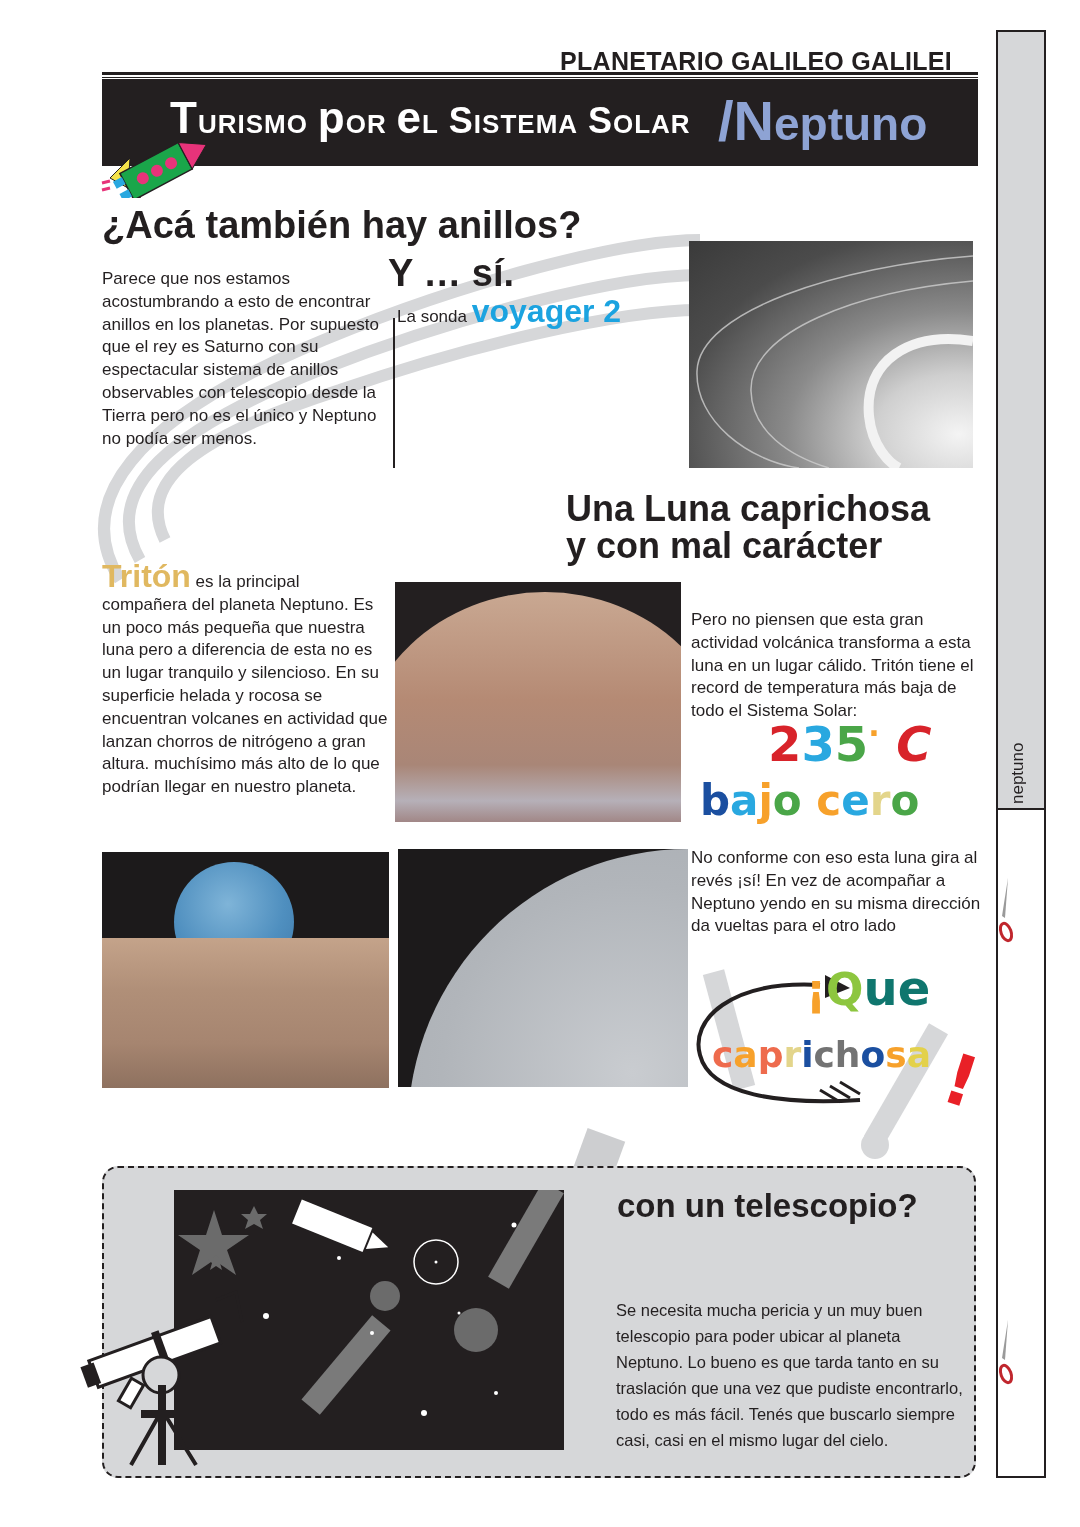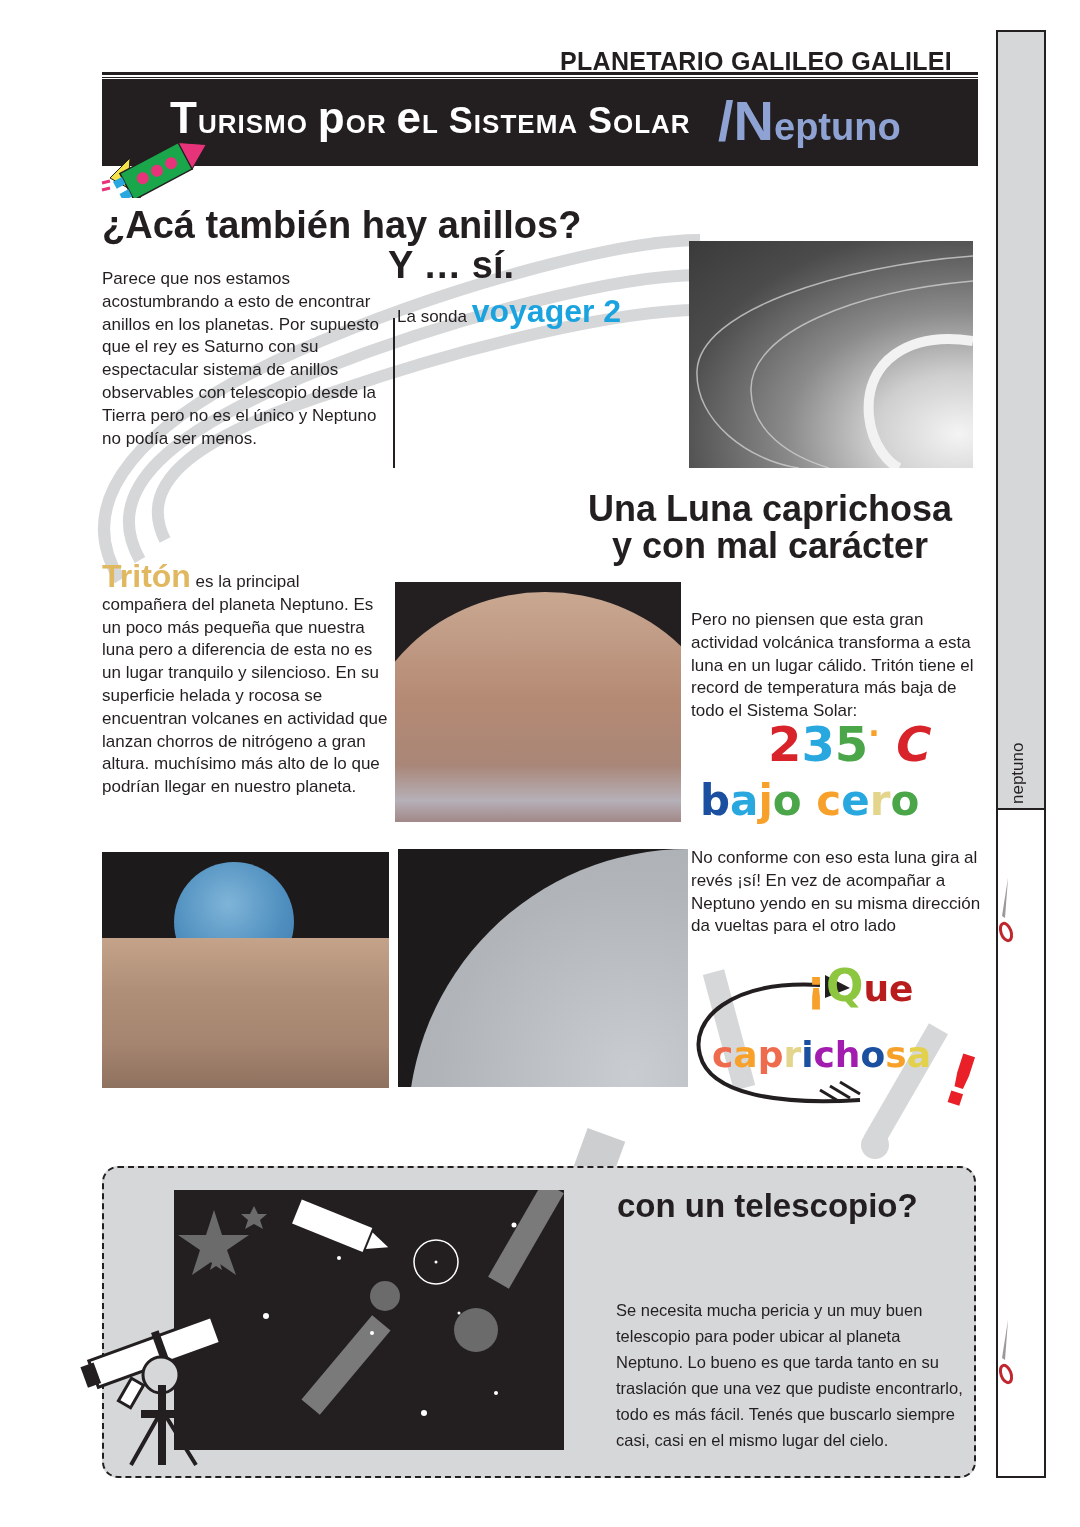--- a/index.html
+++ b/index.html
@@ -10,21 +10,21 @@
 
   
   .org-title { left: 560px; top: 47px; font-size: 25px; font-weight: bold; letter-spacing: 0.3px; color: #231f20; }
   .rule { left: 102px; top: 72px; width: 876px; height: 3px; background: #231f20; }
   .rule2 { left: 102px; top: 77px; width: 876px; height: 1px; background: #231f20; }
   .banner { left: 102px; top: 79px; width: 876px; height: 87px; background: #231f20; }
   .banner-title { left: 170px; top: 93px; font-size: 32px; font-weight: bold; color: #ffffff; letter-spacing: 1px; white-space: nowrap; }
   .banner-title .big { font-size: 44px; }
   .banner-title .sm { font-size: 26px; }
   .banner-planet { left: 718px; top: 88px; font-size: 56px; font-weight: bold; color: #8ea3d4; white-space: nowrap; }
-  .banner-planet .sm { font-size: 38px; }
+  .banner-planet .sm { font-size: 46px; }
 
   
   .side-strip { left: 996px; top: 30px; width: 50px; height: 1448px; border: 2px solid #231f20; background: #fff; }
   .side-gray { left: 998px; top: 32px; width: 46px; height: 778px; background: #d6d7d9; border-bottom: 2px solid #231f20; }
   .side-label { left: 1008px; top: 804px; transform-origin: left top; transform: rotate(-90deg); font-size: 17px; color: #231f20; white-space: nowrap; }
   .scissors { width: 22px; height: 70px; }
 
   
   .rings { left: 60px; top: 180px; width: 640px; height: 420px; }
 
@@ -92,41 +92,41 @@
 
 <svg class="abs rings" viewBox="0 0 640 420">
   <g fill="none" stroke="#d6d7d9" stroke-width="12">
     <path d="M60,400 C10,320 80,240 240,170 C390,105 560,60 640,60"></path>
     <path d="M80,380 C40,310 110,250 260,190 C400,135 560,95 640,95"></path>
     <path d="M105,360 C75,300 140,255 280,210 C410,165 560,130 640,130"></path>
   </g>
 </svg>
 
 <div class="abs h-big" style="left:102px;top:204px">¿Acá también hay anillos?</div>
-<div class="abs h-big" style="left:388px;top:244px">Y … sí.</div>
+<div class="abs h-big" style="left:388px;top:252px">Y … sí.</div>
 
 <div class="abs body" style="left:102px;top:268px;width:285px">Parece que nos estamos acostumbrando a esto de encontrar anillos en los planetas. Por supuesto que el rey es Saturno con su espectacular sistema de anillos observables con telescopio desde la Tierra pero no es el único y Neptuno no podía ser menos.</div>
 
 <div class="abs vline" style="left:393px;top:318px;height:150px"></div>
 <div class="abs body" style="left:397px;top:300px;width:280px">
   <span>La sonda</span>
   <span class="voyager">voyager 2</span><br>
 </div>
 
 <div class="abs photo" style="left:689px;top:241px;width:284px;height:227px;background: radial-gradient(ellipse at 95% 85%, #f4f4f4 0%, #cfcfcf 22%, #8a8a8a 45%, #4b4b4b 75%, #3a3a3a 100%);">
   <svg width="284" height="227" viewBox="0 0 284 227">
     <g fill="none" stroke="#cfcfcf" stroke-width="1.5" opacity="0.8">
       <path d="M284,15 C150,25 10,70 8,130 C6,180 60,220 110,227"></path>
       <path d="M284,40 C170,50 60,90 62,150 C63,190 100,215 140,227"></path>
     </g>
     <path d="M284,100 C220,90 175,120 180,175 C183,205 200,222 210,227" fill="none" stroke="#f2f2f2" stroke-width="10"></path>
   </svg>
 </div>
 
-<div class="abs h-med" style="left:566px;top:490px;width:408px;text-align:center">
+<div class="abs h-med" style="left:566px;top:490px;width:408px;text-align:left">
   <div>Una Luna caprichosa</div>
   <div>y con mal carácter</div>
 </div>
 
 <div class="abs body" style="left:102px;top:565px;width:292px">
   <span class="triton">Tritón</span><span> es la principal</span><br>
   <span>compañera del planeta Neptuno. Es un poco más pequeña que nuestra luna pero a diferencia de esta no es un lugar tranquilo y silencioso. En su superficie helada y rocosa se encuentran volcanes en actividad que lanzan  chorros de nitrógeno a gran altura. muchísimo más alto de lo que podrían llegar en nuestro planeta.</span>
 </div>
 
 <div class="abs photo" style="left:395px;top:582px;width:286px;height:240px;background:#231f20">
@@ -156,24 +156,24 @@
 
 <svg class="abs" style="left:690px;top:960px;width:310px;height:200px" viewBox="0 0 310 200">
   <rect x="28" y="10" width="22" height="120" fill="#d6d7d9" transform="rotate(-15 39 70)"></rect>
   <rect x="205" y="60" width="22" height="130" fill="#d6d7d9" transform="rotate(30 216 125)"></rect>
   <circle cx="185" cy="185" r="14" fill="#d6d7d9"></circle>
   <path d="M130,25 C40,20 0,60 10,95 C20,135 90,145 170,140" fill="none" stroke="#231f20" stroke-width="4"></path>
   <polygon points="135,15 160,28 135,38" fill="#231f20"></polygon>
   <path d="M130,130 l20,12 M140,126 l20,12 M150,122 l20,12" stroke="#231f20" stroke-width="3"></path>
 </svg>
 <div class="abs temp" style="left:806px;top:960px;font-size:44px">
-  <span style="color:#f7a12b">¡</span><span style="color:#8dc63f">Q</span><span style="color:#b91c1c;font-size:36px">ue</span>
+  <span style="color:#f7a12b">¡</span><span style="color:#8dc63f">Q</span><span style="color:#0f766e;font-size:48px">ue</span>
 </div>
 <div class="abs temp" style="left:712px;top:1034px;font-size:36px">
-  <span style="color:#ee6b4d">c</span><span style="color:#f7a12b">a</span><span style="color:#ee6b4d">p</span><span style="color:#e3d58b">r</span><span style="color:#1b4fa0">i</span><span style="color:#a21caf">ch</span><span style="color:#1b4fa0">o</span><span style="color:#f7a12b">s</span><span style="color:#e3d14b">a</span>
+  <span style="color:#ee6b4d">c</span><span style="color:#f7a12b">a</span><span style="color:#ee6b4d">p</span><span style="color:#e3d58b">r</span><span style="color:#1b4fa0">i</span><span style="color:#737373">ch</span><span style="color:#1b4fa0">o</span><span style="color:#f7a12b">s</span><span style="color:#e3d14b">a</span>
 </div>
 <div class="abs temp" style="left:945px;top:1040px;font-size:70px;color:#e92027;transform:rotate(18deg)">!</div>
 
 <div class="abs" style="left:530px;top:1125px;width:40px;height:330px;background:#c8c9cb;transform:rotate(20deg);opacity:0.9"></div>
 
 <div class="abs box"></div>
 
 <div class="abs" style="left:174px;top:1190px;width:390px;height:260px;background:#231f20">
   <svg width="390" height="260" viewBox="0 0 390 260">
     <polygon points="20,20 28,45 55,45 33,60 42,85 20,70 -2,85 6,60 -16,45 12,45" fill="#6b6b6b" transform="translate(20 0)"></polygon>

